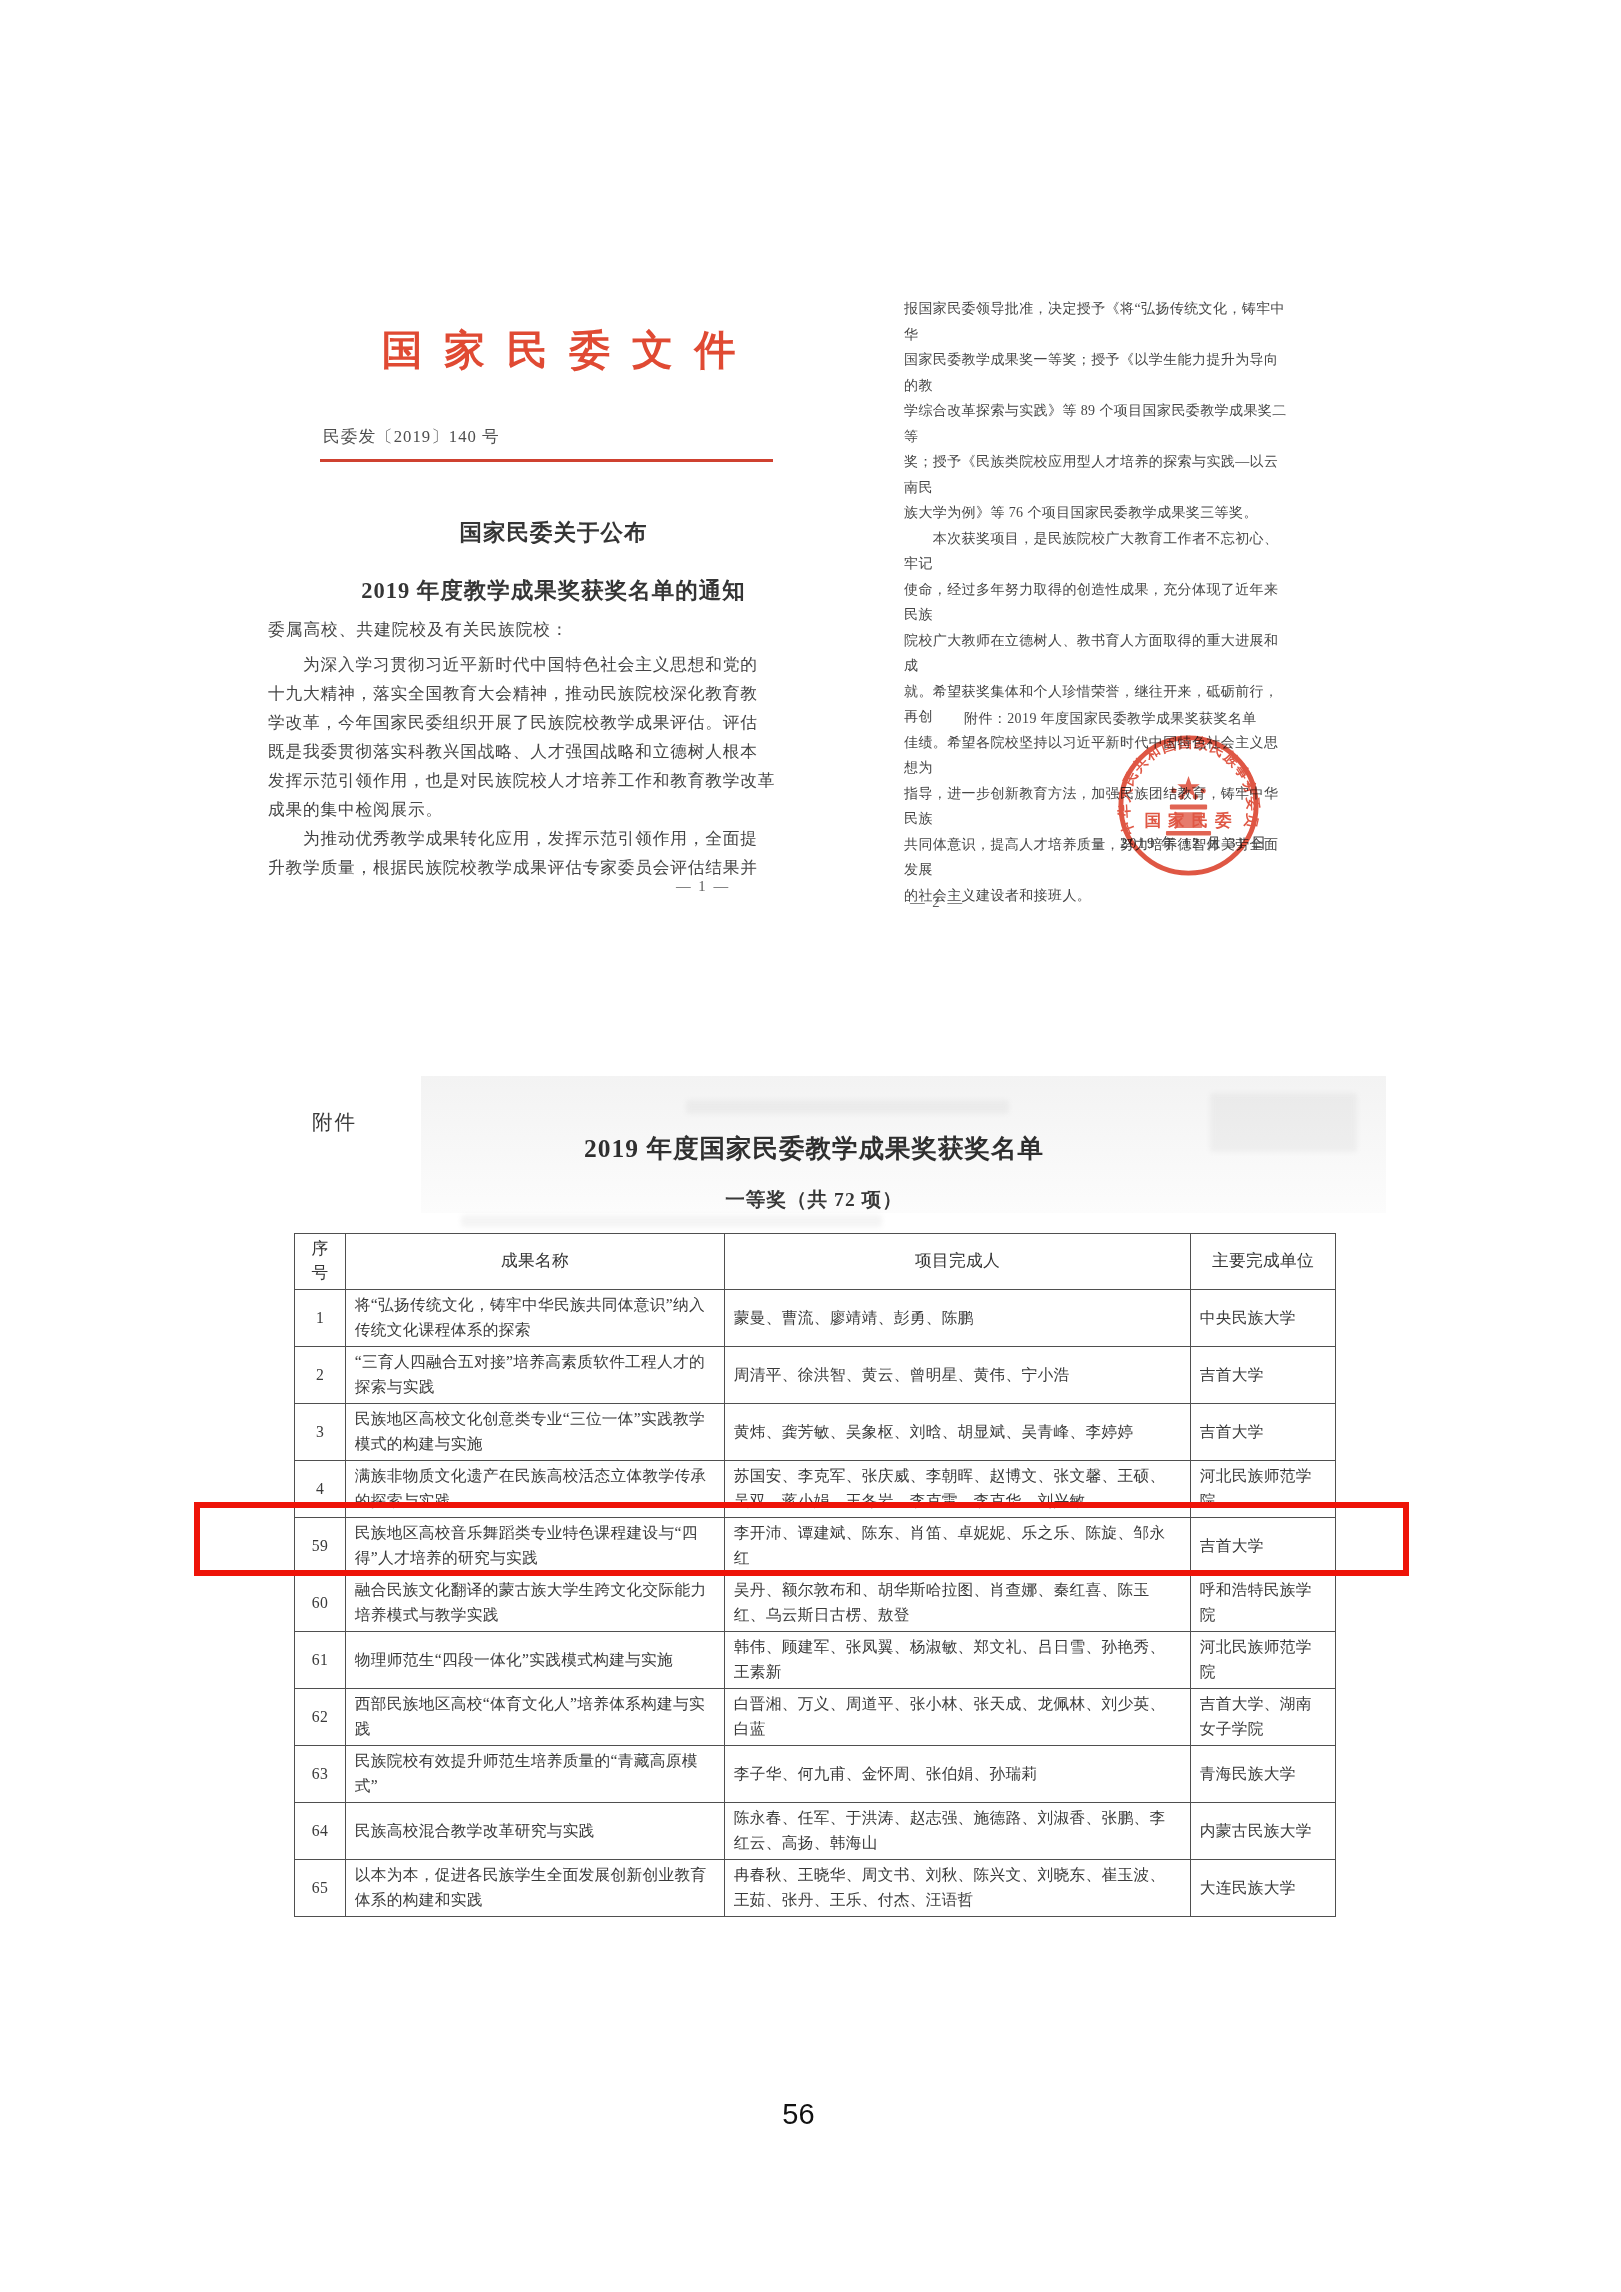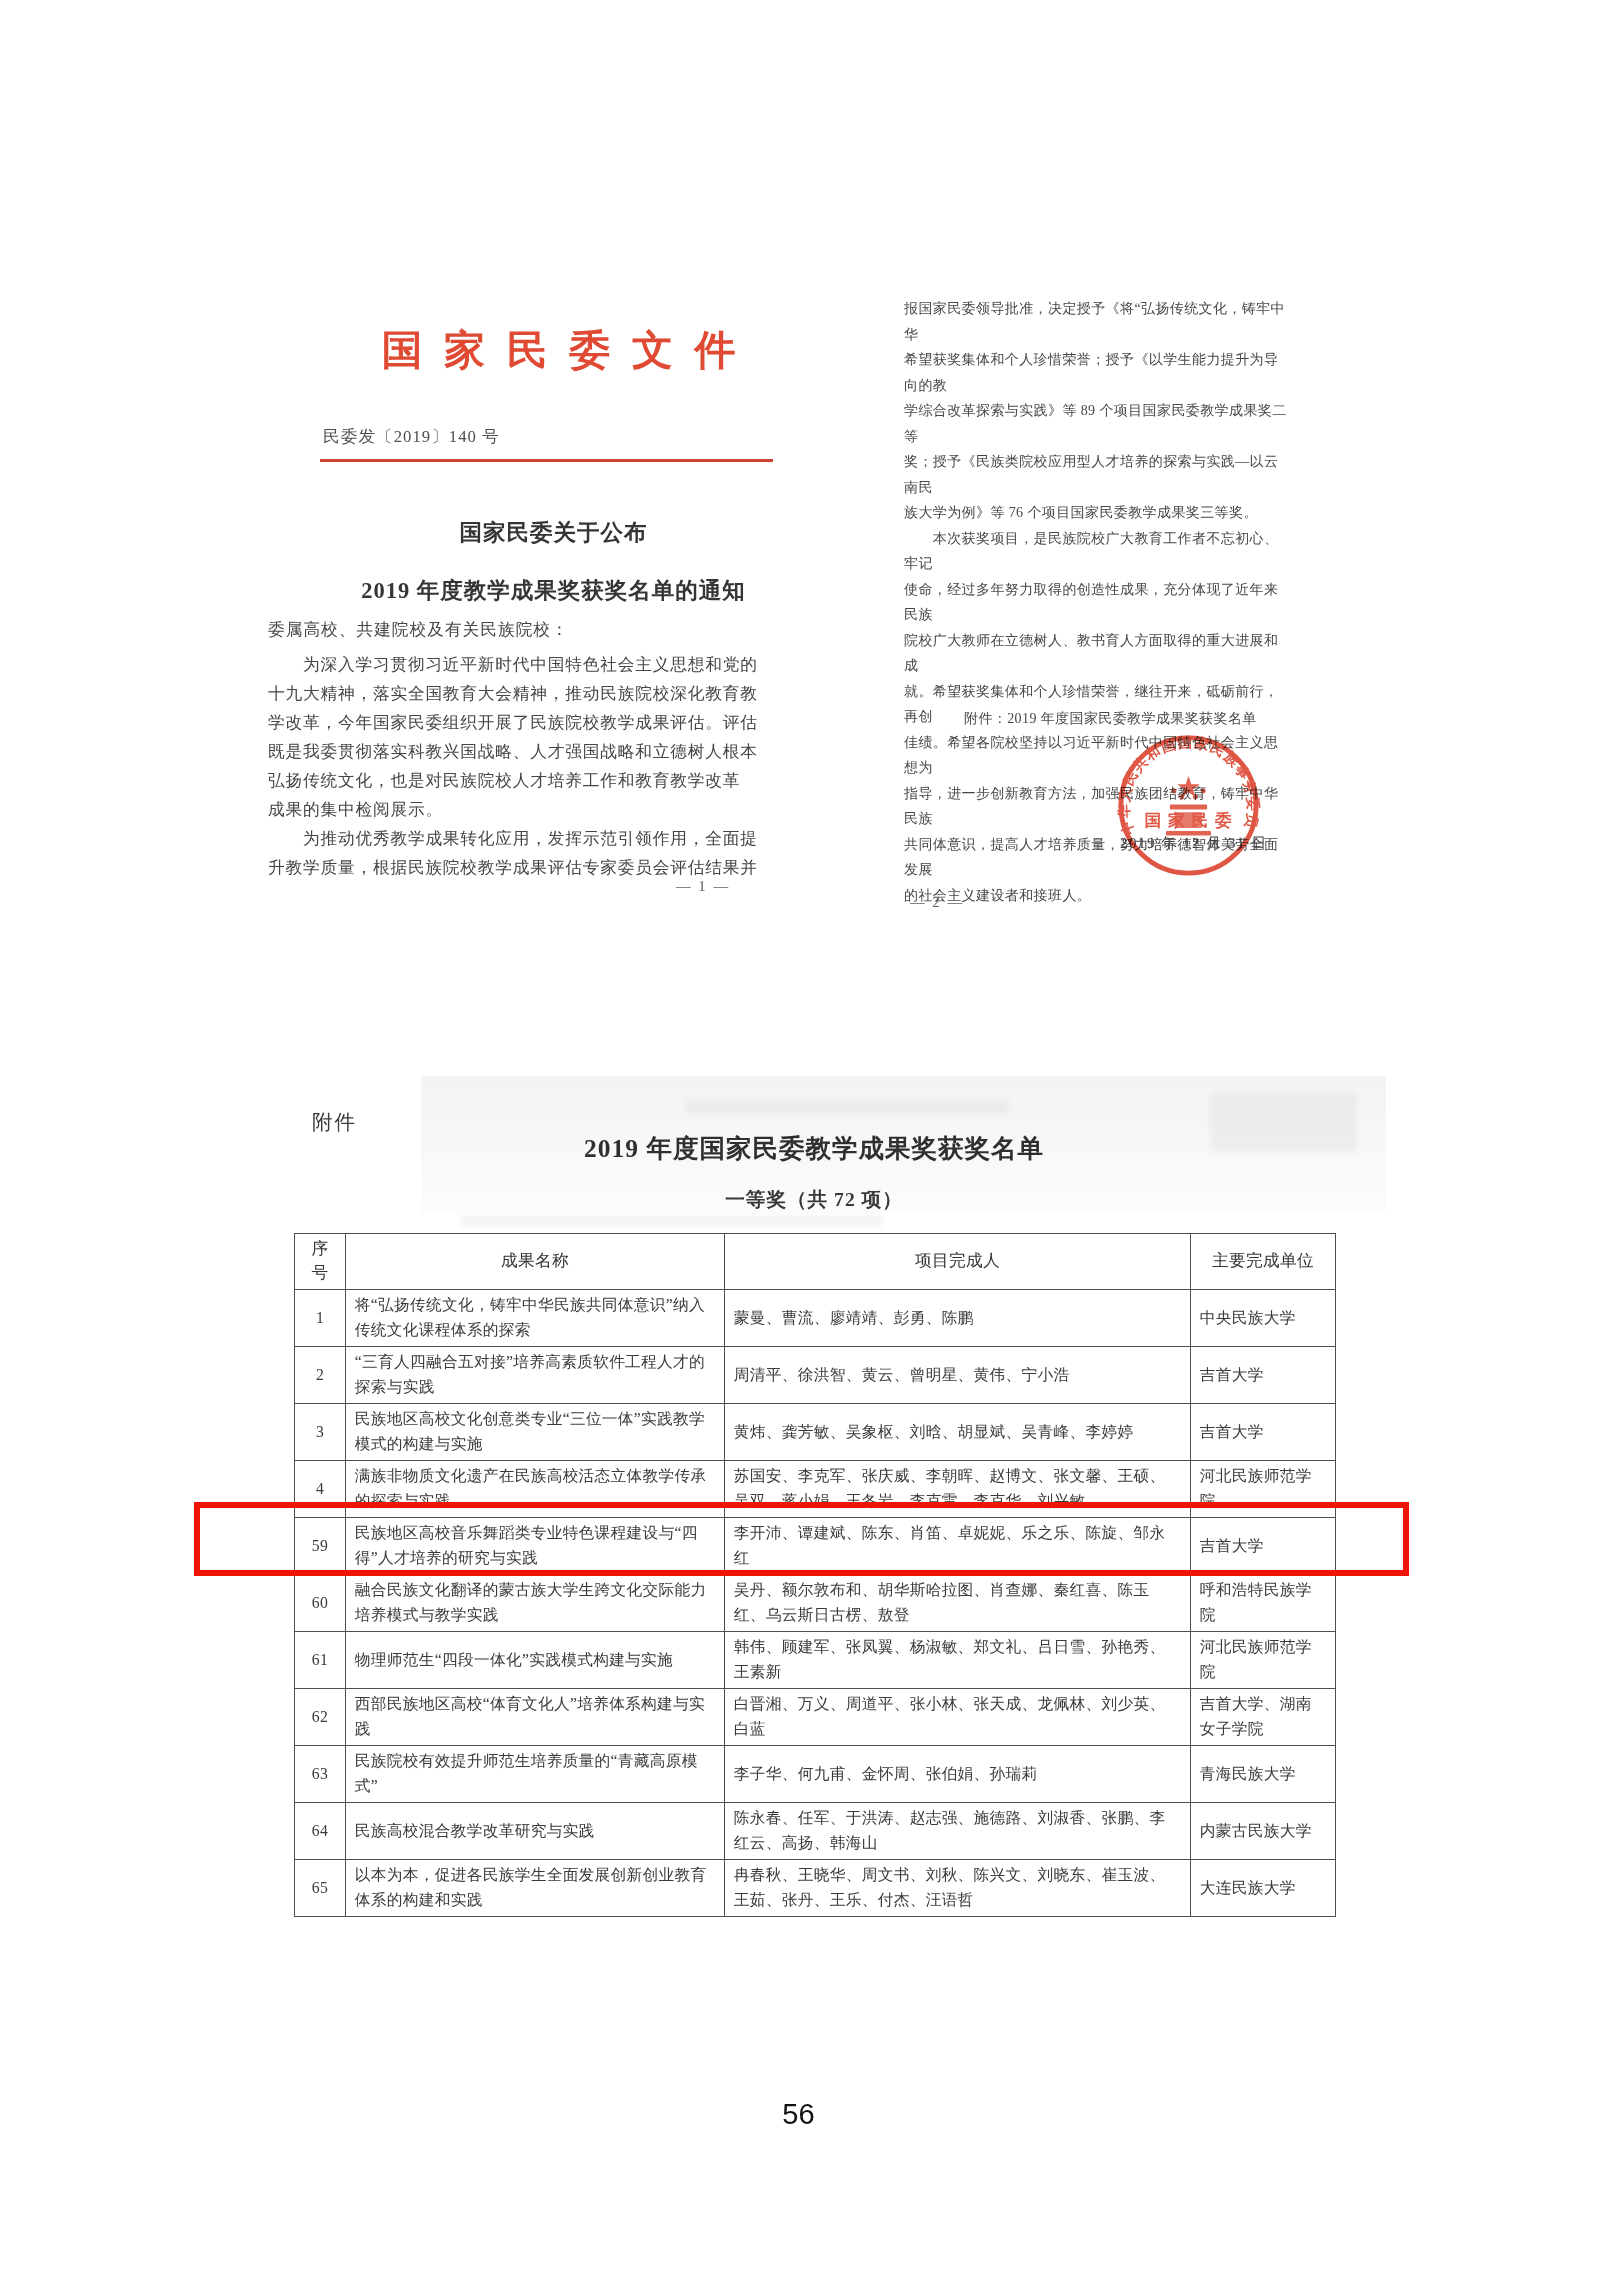--- a/index.html
+++ b/index.html
@@ -101,30 +101,30 @@
   <div class="abs doc-number">民委发〔2019〕140 号</div>
   <div class="abs red-rule"></div>
   <div class="abs notice-title nt1">国家民委关于公布</div>
   <div class="abs notice-title nt2">2019 年度教学成果奖获奖名单的通知</div>
   <div class="abs salutation">委属高校、共建院校及有关民族院校：</div>
   <div class="abs body1">
     <div>　　为深入学习贯彻习近平新时代中国特色社会主义思想和党的</div>
     <div>十九大精神，落实全国教育大会精神，推动民族院校深化教育教</div>
     <div>学改革，今年国家民委组织开展了民族院校教学成果评估。评估</div>
     <div>既是我委贯彻落实科教兴国战略、人才强国战略和立德树人根本</div>
-    <div>弘扬传统文化，也是对民族院校人才培养工作和教育教学改革</div>
+    <div>发挥示范引领作用，也是对民族院校人才培养工作和教育教学改革</div>
     <div>成果的集中检阅展示。</div>
     <div>　　为推动优秀教学成果转化应用，发挥示范引领作用，全面提</div>
     <div>升教学质量，根据民族院校教学成果评估专家委员会评估结果并</div>
   </div>
   <div class="abs pagenum pn1">— 1 —</div>
 
   <div class="abs body2">
     <div>报国家民委领导批准，决定授予《将“弘扬传统文化，铸牢中华</div>
-    <div>希望获奖集体和个人珍惜荣誉；授予《以学生能力提升为导向的教</div>
+    <div>国家民委教学成果奖一等奖；授予《以学生能力提升为导向的教</div>
     <div>学综合改革探索与实践》等 89 个项目国家民委教学成果奖二等</div>
     <div>奖；授予《民族类院校应用型人才培养的探索与实践—以云南民</div>
     <div>族大学为例》等 76 个项目国家民委教学成果奖三等奖。</div>
     <div>　　本次获奖项目，是民族院校广大教育工作者不忘初心、牢记</div>
     <div>使命，经过多年努力取得的创造性成果，充分体现了近年来民族</div>
     <div>院校广大教师在立德树人、教书育人方面取得的重大进展和成</div>
     <div>就。希望获奖集体和个人珍惜荣誉，继往开来，砥砺前行，再创</div>
     <div>佳绩。希望各院校坚持以习近平新时代中国特色社会主义思想为</div>
     <div>指导，进一步创新教育方法，加强民族团结教育，铸牢中华民族</div>
     <div>共同体意识，提高人才培养质量，努力培养德智体美劳全面发展</div>

